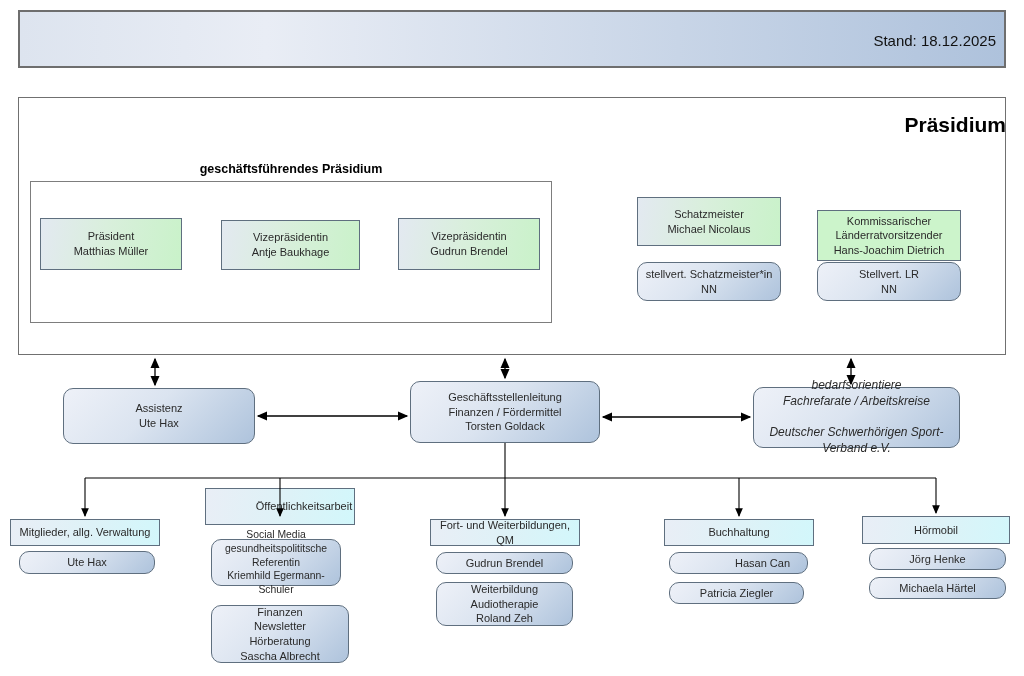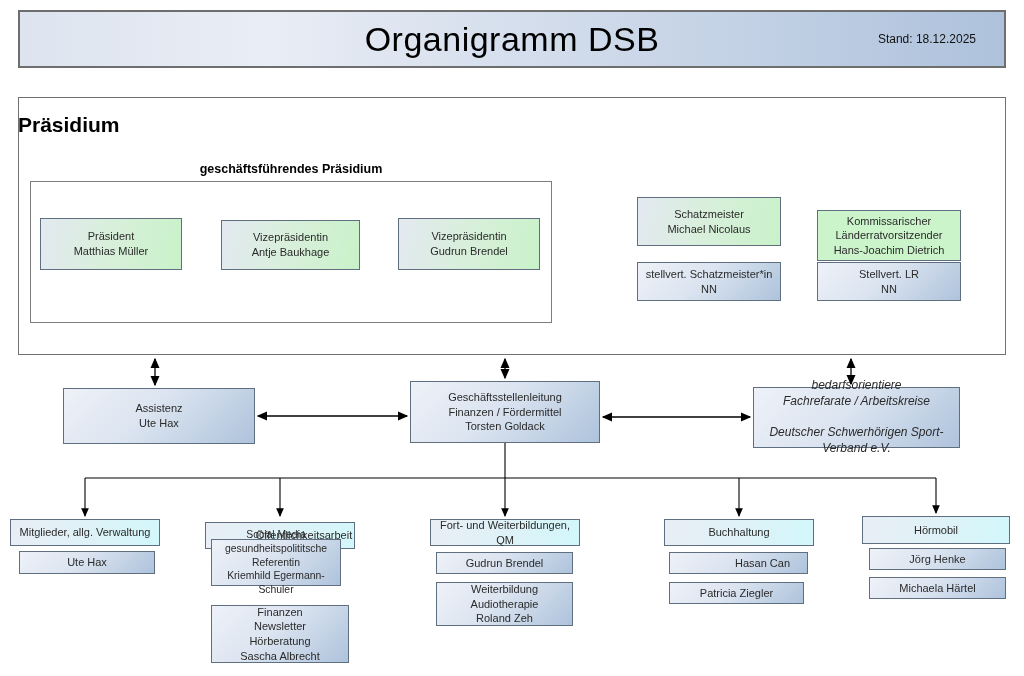--- a/index.html
+++ b/index.html
@@ -8,60 +8,59 @@
     width:1024px;height:676px;position:relative;background:#ffffff;
     font-family:"Liberation Sans",sans-serif;overflow:hidden;color:#222;
   }
   .abs{position:absolute;box-sizing:border-box;}
   .box{
     border:1.5px solid #5f6f7f;
     display:flex;align-items:center;justify-content:center;
     text-align:center;white-space:pre-line;
     font-size:11px;line-height:1.32;color:#2a2a2a;
   }
-  .blue{background:linear-gradient(135deg,#eef1f8 0%,#dbe4f0 45%,#aec3dc 100%);}
+  .blue{background:linear-gradient(135deg,#eef1f8 0%,#dbe4f0 45%,#aec3dc 100%);border-radius:10px;}
   .green-grad{background:linear-gradient(100deg,#e3e9f1 0%,#d9efdc 45%,#c9f2c9 100%);}
   .green-solid{background:#ccf4cb;margin-top:15px;}
   .cyan{background:linear-gradient(100deg,#e9eef6 0%,#ddf2f7 55%,#d2f7fb 100%);}
   .header-bar{
     left:18px;top:10px;width:988px;height:58px;
     background:linear-gradient(to right,#dde4ef 0%,#e9edf5 25%,#aec2dc 100%);
     border:2px solid #6e6e6e;
   }
   .header-title{
     position:absolute;left:0;right:0;top:8px;text-align:center;
     font-size:34px;color:#000;letter-spacing:0.5px;
   }
   .header-date{
-    position:absolute;right:28px;top:20px;font-size:12px;color:#111;
+    position:absolute;right:8px;top:20px;font-size:15px;color:#111;
   }
   .praesidium-outer{
     left:18px;top:97px;width:988px;height:258px;
     border:1.5px solid #707070;background:#ffffff;
   }
   .praesidium-title{
-    position:absolute;left:0;right:0;top:16px;text-align:left;
+    position:absolute;left:0;right:0;top:16px;text-align:right;
     font-size:21px;font-weight:bold;color:#000;
   }
   .exec-label{
     left:30px;top:162px;width:522px;text-align:center;
     font-size:12.5px;font-weight:bold;color:#000;
   }
   .exec-frame{
     left:30px;top:181px;width:522px;height:142px;
     border:1px solid #7d7d7d;background:transparent;
   }
   .committees-box{font-size:12px;font-style:italic;}
   svg.wires{position:absolute;left:0;top:0;pointer-events:none;}
 </style>
 </head>
 <body>
 
 <div class="abs header-bar">
-  <div class="header-title">Organigramm DSB</div>
   <div class="header-date">Stand: 18.12.2025</div>
 </div>
 
 <div class="abs praesidium-outer"></div>
 <div class="abs praesidium-title" style="left:18px;width:988px;top:113px;">Präsidium</div>
 
 <div class="abs exec-label">geschäftsführendes Präsidium</div>
 <div class="abs exec-frame"></div>
 
 <div class="abs box green-grad" style="left:40px;top:218px;width:142px;height:52px;">Präsident
@@ -87,21 +86,21 @@
 Finanzen / Fördermittel
 Torsten Goldack</div>
 <div class="abs box blue committees-box" style="left:753px;top:387px;width:207px;height:61px;">bedarfsorientiere
 Fachrefarate / Arbeitskreise
 
 Deutscher Schwerhörigen Sport-Verband e.V.</div>
 
 <div class="abs box cyan" style="left:10px;top:519px;width:150px;height:27px;">Mitglieder, allg. Verwaltung</div>
 <div class="abs box blue" style="left:19px;top:551px;width:136px;height:23px;">Ute Hax</div>
 
-<div class="abs box cyan" style="left:205px;top:522px;width:150px;height:27px;padding-left:48px;">Öffentlichkeitsarbeit</div>
+<div class="abs box cyan" style="left:205px;top:488px;width:150px;height:37px;padding-left:48px;">Öffentlichkeitsarbeit</div>
 <div class="abs box blue" style="left:211px;top:539px;width:130px;height:47px;font-size:10.4px;">Social Media
 gesundheitspolititsche Referentin
 Kriemhild Egermann-Schuler</div>
 <div class="abs box blue" style="left:211px;top:605px;width:138px;height:58px;">Finanzen
 Newsletter
 Hörberatung
 Sascha Albrecht</div>
 
 <div class="abs box cyan" style="left:430px;top:519px;width:150px;height:27px;">Fort- und Weiterbildungen, QM</div>
 <div class="abs box blue" style="left:436px;top:552px;width:137px;height:22px;">Gudrun Brendel</div>

